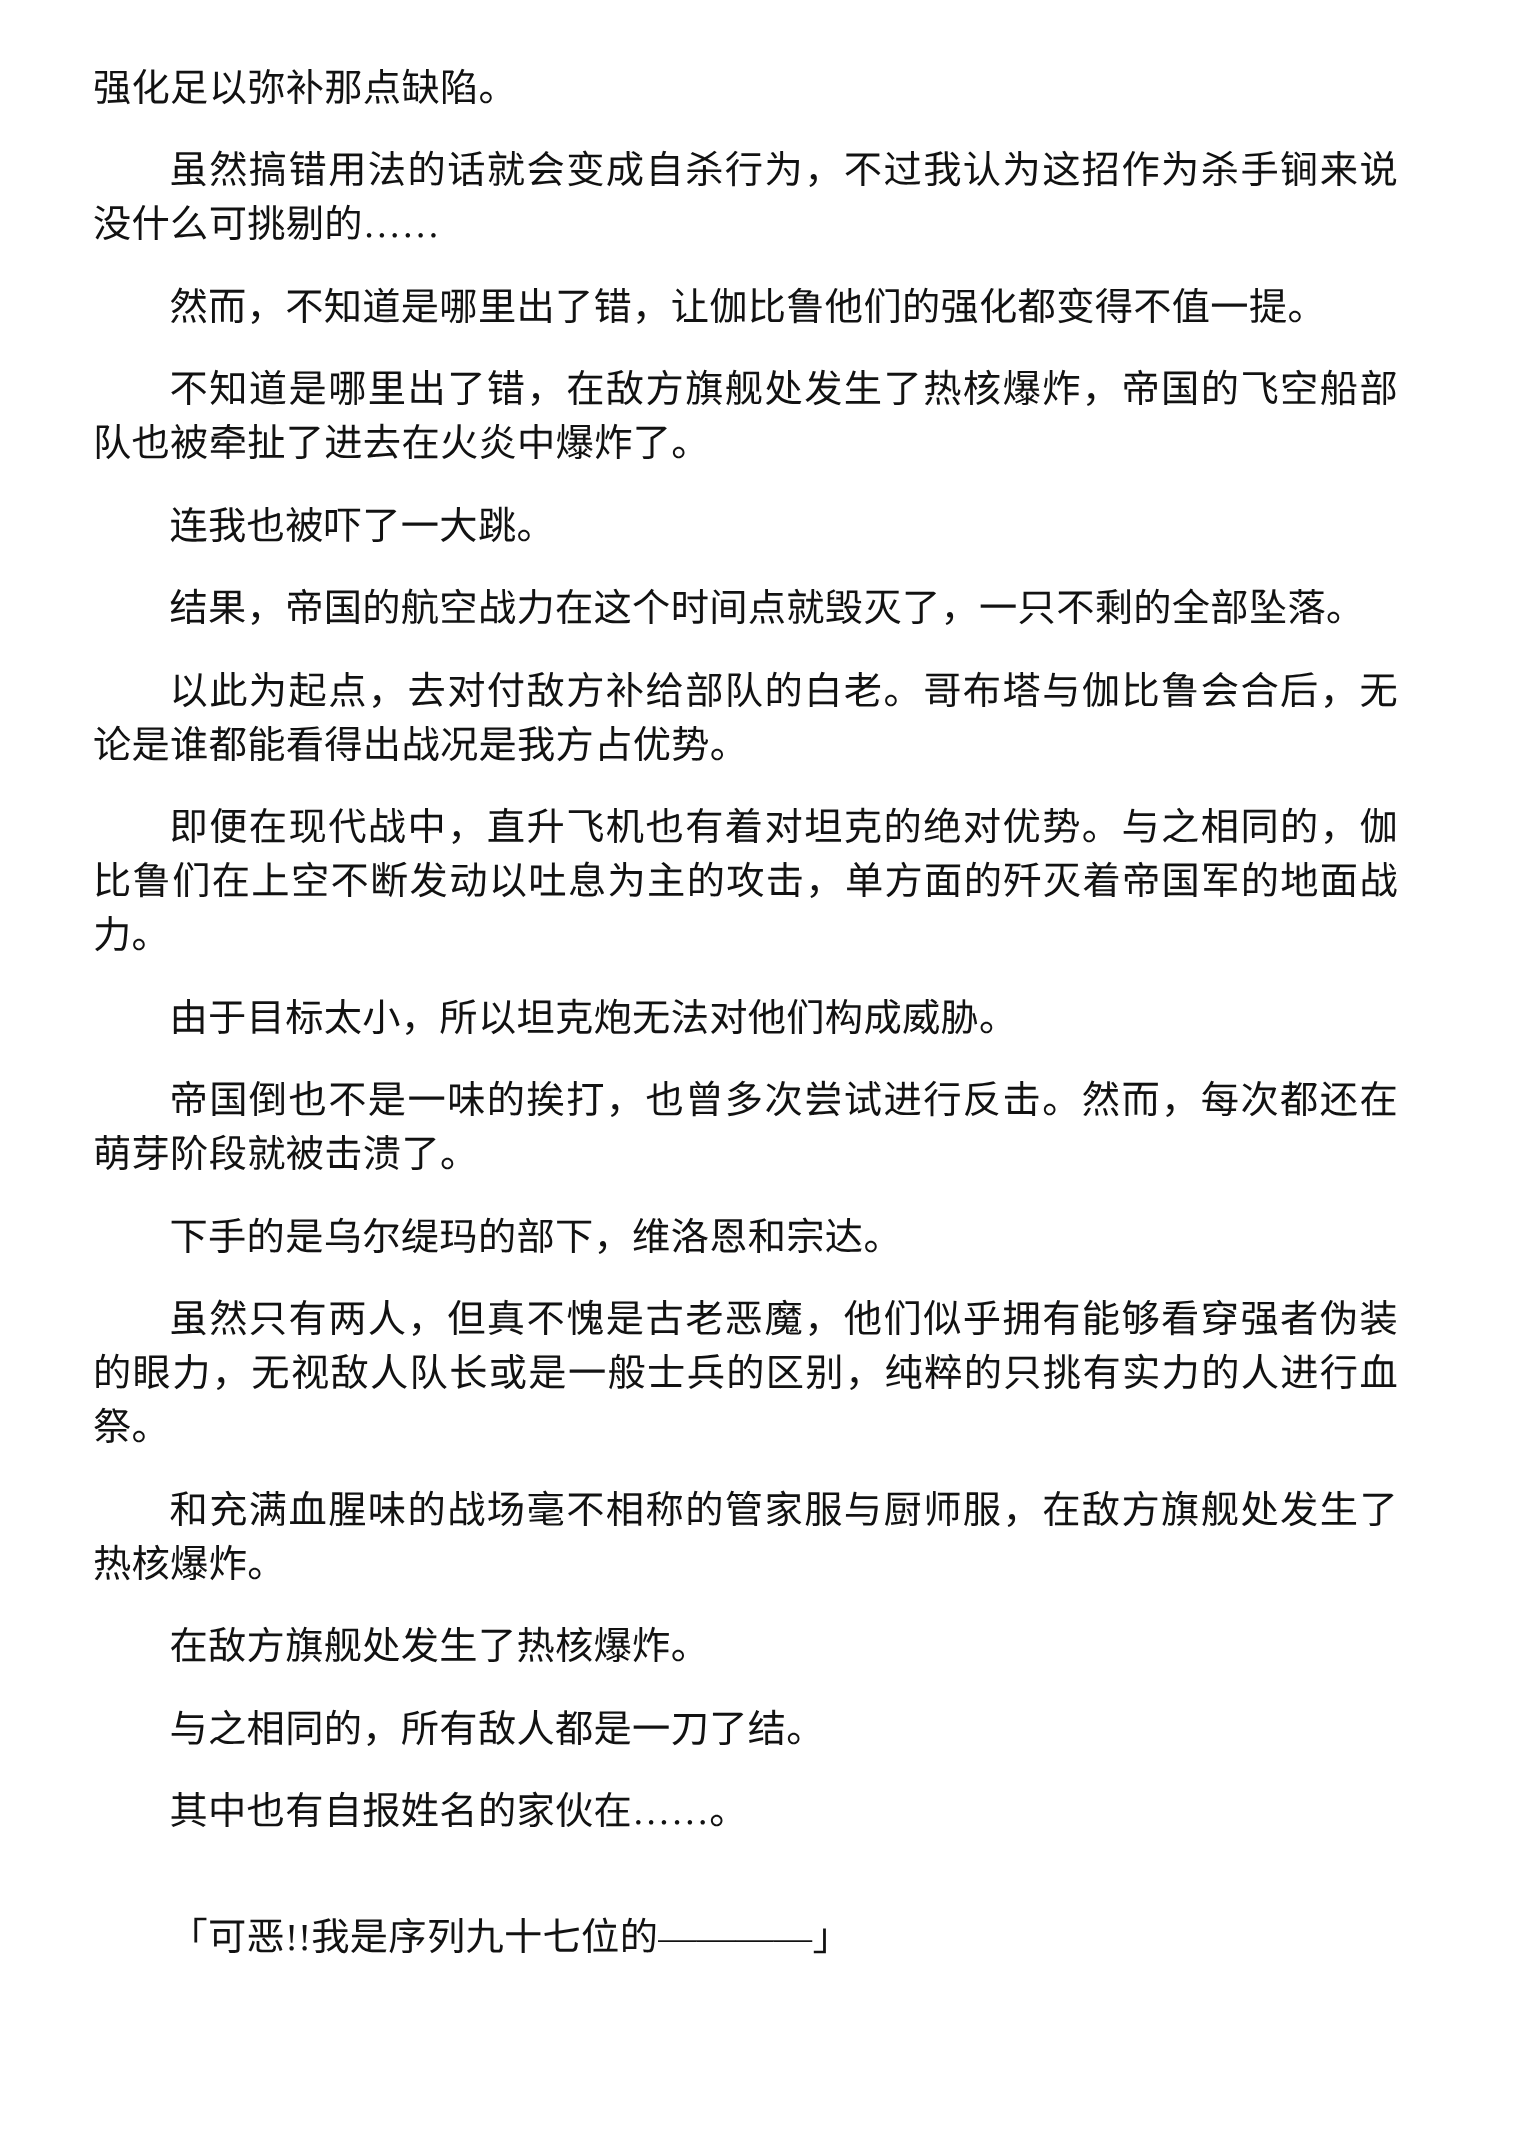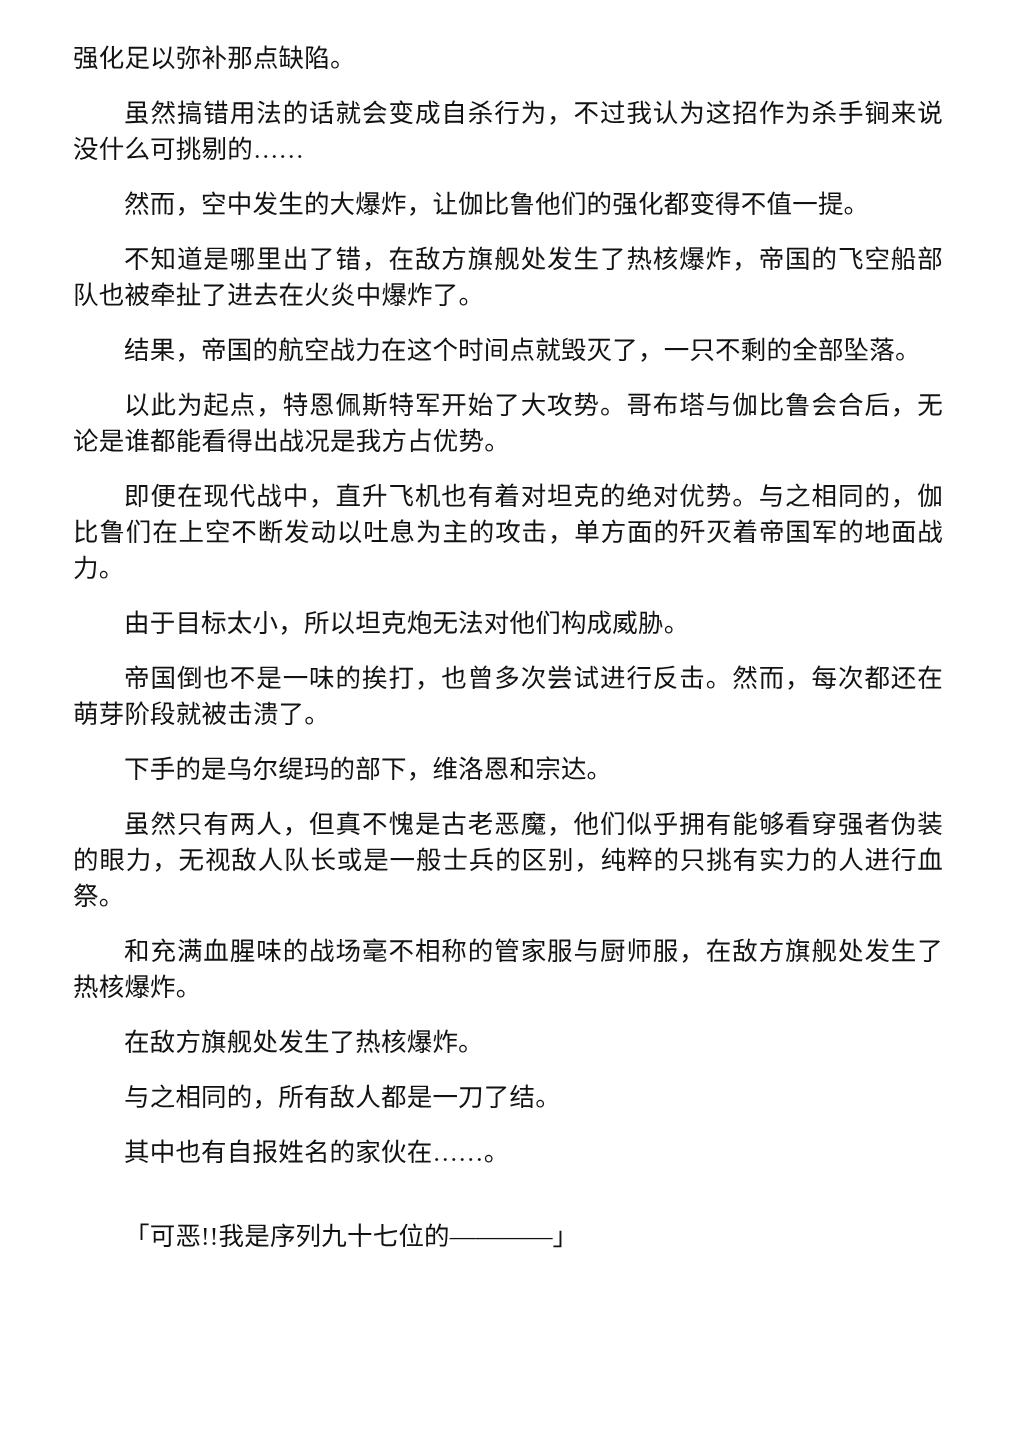--- a/index.html
+++ b/index.html
@@ -14,21 +14,21 @@
   .page {
     position: relative;
     width: 1017px;
     height: 1437px;
     background: #ffffff;
     overflow: hidden;
     box-sizing: border-box;
   }
   .text-column {
     position: absolute;
-    left: 73px;
+    left: 62px;
     top: 41px;
     width: 870px;
   }
   p.para {
     margin: 0 0 19px 0;
     font-size: 25.5px;
     line-height: 36px;
     color: #121212;
     text-indent: 51px;
     text-align: justify;
@@ -46,24 +46,25 @@
   }
 </style>
 </head>
 <body>
 
 <div class="page">
   <div class="text-column">
 
     <p class="para no-indent">强化足以弥补那点缺陷。</p>
     <p class="para">虽然搞错用法的话就会变成自杀行为，不过我认为这招作为杀手锏来说没什么可挑剔的……</p>
-    <p class="para">然而，空中发生的大爆炸，让伽比鲁他们的强化都变得不值一提。</p>
+    <p class="para">然而，不知道是哪里出了错，让伽比鲁他们的强化都变得不值一提。</p>
     <p class="para">不知道是哪里出了错，在敌方旗舰处发生了热核爆炸，帝国的飞空船部队也被牵扯了进去在火炎中爆炸了。</p>
+    <p class="para">连我也被吓了一大跳。</p>
     <p class="para">结果，帝国的航空战力在这个时间点就毁灭了，一只不剩的全部坠落。</p>
-    <p class="para">以此为起点，特恩佩斯特军开始了大攻势。哥布塔与伽比鲁会合后，无论是谁都能看得出战况是我方占优势。</p>
+    <p class="para">以此为起点，去对付敌方补给部队的白老。哥布塔与伽比鲁会合后，无论是谁都能看得出战况是我方占优势。</p>
     <p class="para">即便在现代战中，直升飞机也有着对坦克的绝对优势。与之相同的，伽比鲁们在上空不断发动以吐息为主的攻击，单方面的歼灭着帝国军的地面战力。</p>
     <p class="para">由于目标太小，所以坦克炮无法对他们构成威胁。</p>
     <p class="para">帝国倒也不是一味的挨打，也曾多次尝试进行反击。然而，每次都还在萌芽阶段就被击溃了。</p>
     <p class="para">下手的是乌尔缇玛的部下，维洛恩和宗达。</p>
     <p class="para">虽然只有两人，但真不愧是古老恶魔，他们似乎拥有能够看穿强者伪装的眼力，无视敌人队长或是一般士兵的区别，纯粹的只挑有实力的人进行血祭。</p>
     <p class="para">和充满血腥味的战场毫不相称的管家服与厨师服，在敌方旗舰处发生了热核爆炸。</p>
     <p class="para">在敌方旗舰处发生了热核爆炸。</p>
     <p class="para">与之相同的，所有敌人都是一刀了结。</p>
     <p class="para">其中也有自报姓名的家伙在……。</p>
     <p class="para">「可恶!!我是序列九十七位的————」</p>

